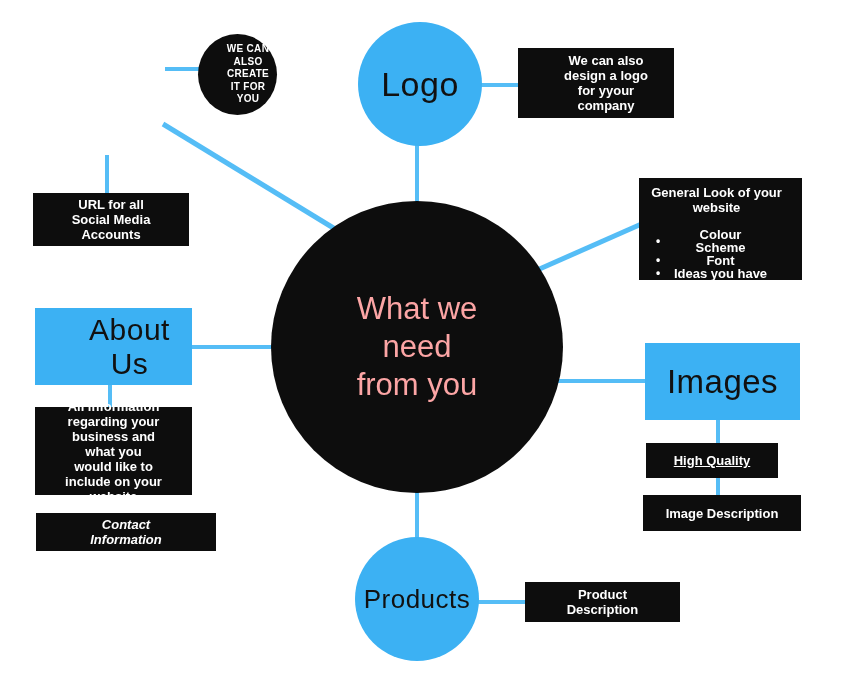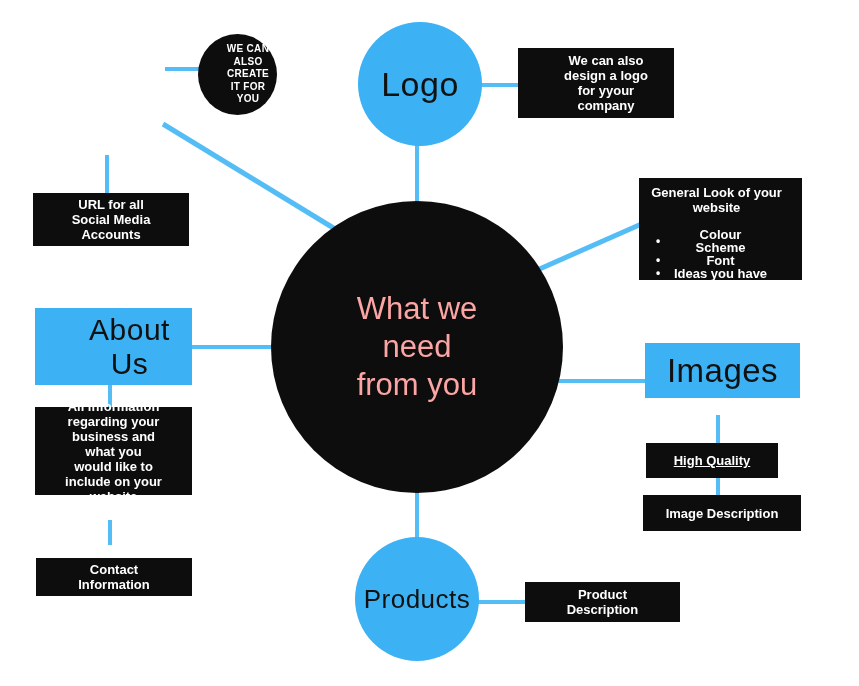--- a/index.html
+++ b/index.html
@@ -131,26 +131,26 @@
   <div class="node black-fill" style="left:35px;top:407px;width:157px;height:88px;">
     <div class="pre lbl-small">All information
 regarding your
 business and
 what you
 would like to
 include on your
 website</div>
   </div>
 
-  <div class="node black-fill" style="left:36px;top:558px;width:156px;height:38px;">
+  <div class="node black-fill" style="left:36px;top:513px;width:180px;height:38px;font-style:italic;">
     <div class="pre lbl-small">Contact
 Information</div>
   </div>
 
-  <div class="node blue-fill" style="left:645px;top:343px;width:155px;height:55px;">
+  <div class="node blue-fill" style="left:645px;top:343px;width:155px;height:77px;">
     <div class="lbl-images">Images</div>
   </div>
 
   <div class="node black-fill" style="left:646px;top:443px;width:132px;height:35px;text-decoration:underline;">
     <div class="lbl-small">High Quality</div>
   </div>
 
   <div class="node black-fill" style="left:643px;top:495px;width:158px;height:36px;">
     <div class="lbl-small">Image Description</div>
   </div>

